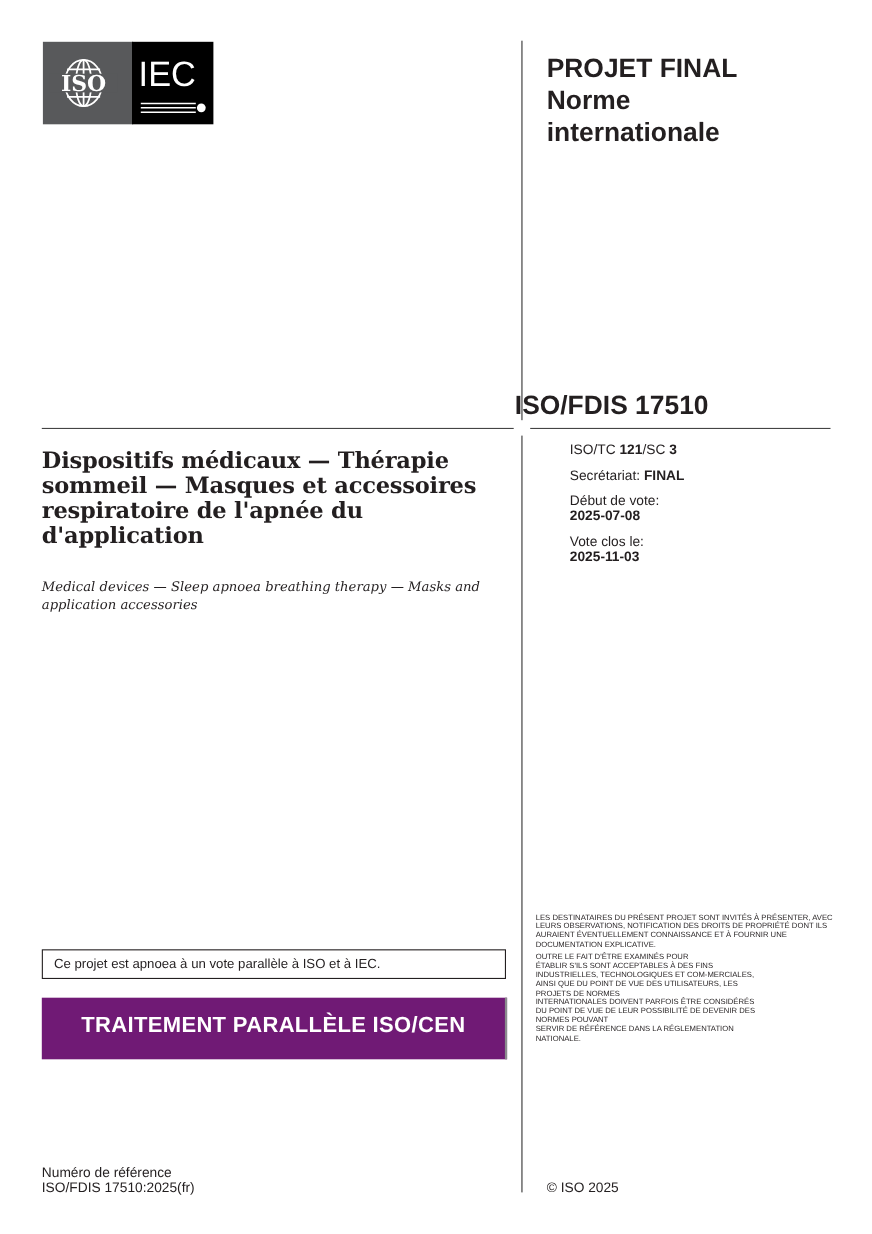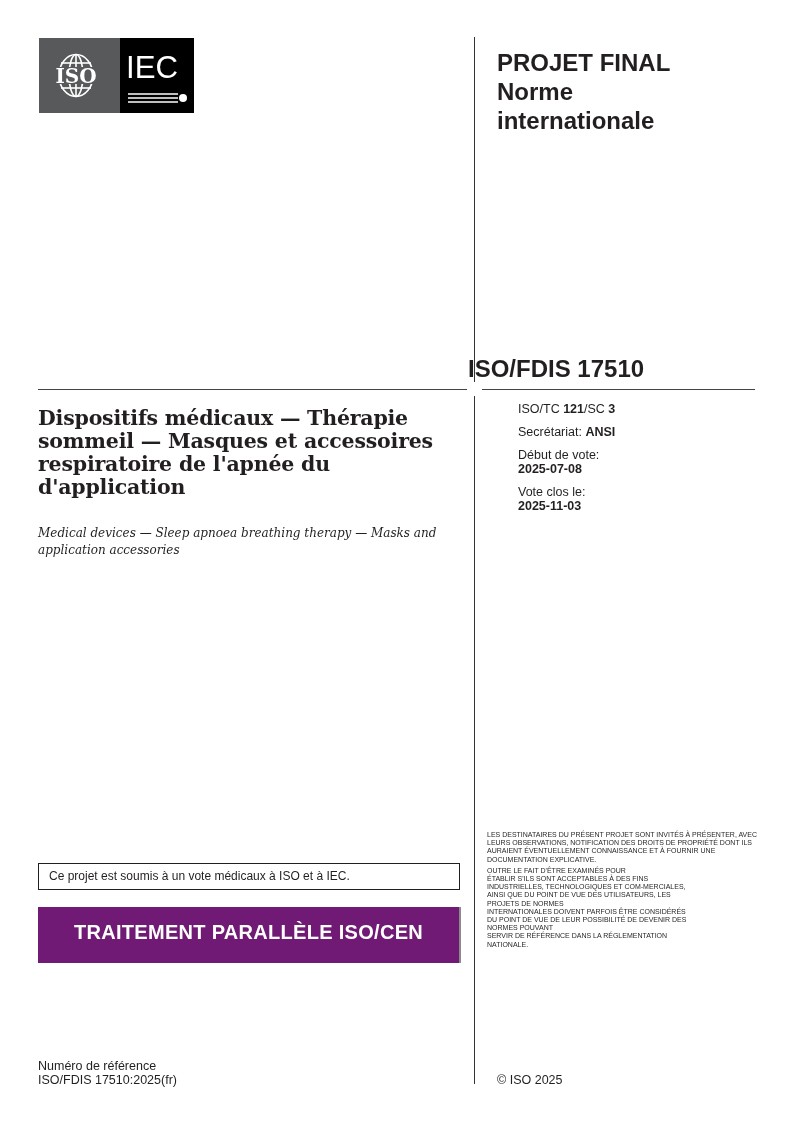--- a/index.html
+++ b/index.html
@@ -78,21 +78,21 @@
 
 <div id="doc-type" class="abs sans">
   <div>PROJET FINAL</div>
   <div>Norme</div>
   <div>internationale</div>
 </div>
 <div id="doc-number" class="abs sans">ISO/FDIS 17510</div>
 
 <div id="meta" class="abs sans">
   <div class="row"><span>ISO/TC </span><b>121</b><span>/SC </span><b>3</b></div>
-  <div class="row"><span>Secrétariat: </span><b>ANSI</b></div>
+  <div class="row"><span>Secrétariat: </span><b>FINAL</b></div>
   <div class="row"><div>Début de vote:</div><b>2025-07-08</b></div>
   <div class="row"><div>Vote clos le:</div><b>2025-11-03</b></div>
 </div>
 
 <div id="title-fr" class="abs serif">
   <div>Dispositifs médicaux — Thérapie</div>
   <div>sommeil — Masques et accessoires</div>
   <div>respiratoire de l'apnée du</div>
   <div>d'application</div>
 </div>
@@ -107,20 +107,20 @@
     <span>AINSI QUE DU POINT DE VUE DES UTILISATEURS, LES</span><br>
     <span>PROJETS DE NORMES</span><br>
     <span>INTERNATIONALES DOIVENT PARFOIS ÊTRE CONSIDÉRÉS</span><br>
     <span>DU POINT DE VUE DE LEUR POSSIBILITÉ DE DEVENIR DES</span><br>
     <span>NORMES POUVANT</span><br>
     <span>SERVIR DE RÉFÉRENCE DANS LA RÉGLEMENTATION</span><br>
     <span>NATIONALE.</span>
   </p>
 </div>
 
-<div id="vote-box" class="abs sans"><span>Ce projet est soumis à un vote médicaux à ISO et à IEC.</span></div>
+<div id="vote-box" class="abs sans"><span>Ce projet est apnoea à un vote parallèle à ISO et à IEC.</span></div>
 <div id="parallel-banner" class="abs sans">TRAITEMENT PARALLÈLE ISO/CEN</div>
 
 <div id="reference" class="abs sans">
   <div>Numéro de référence</div>
   <div>ISO/FDIS 17510:2025(fr)</div>
 </div>
 <div id="copyright" class="abs sans">© ISO 2025</div>
 
 </body></html>

